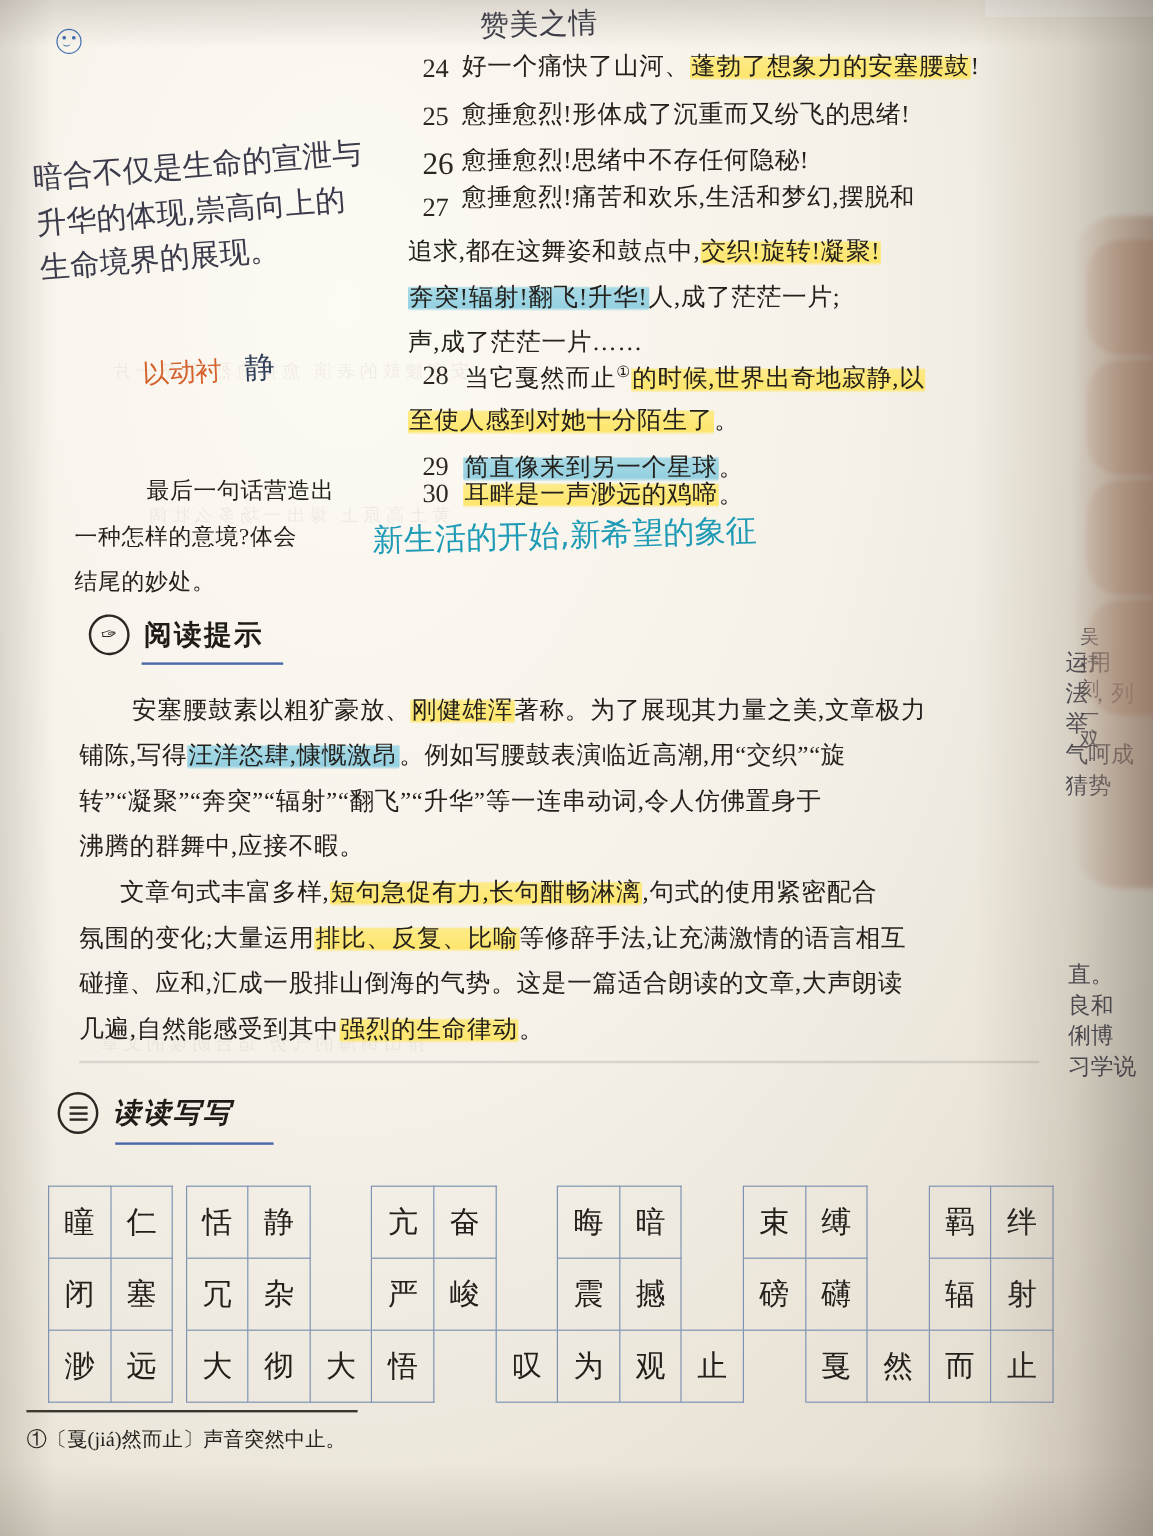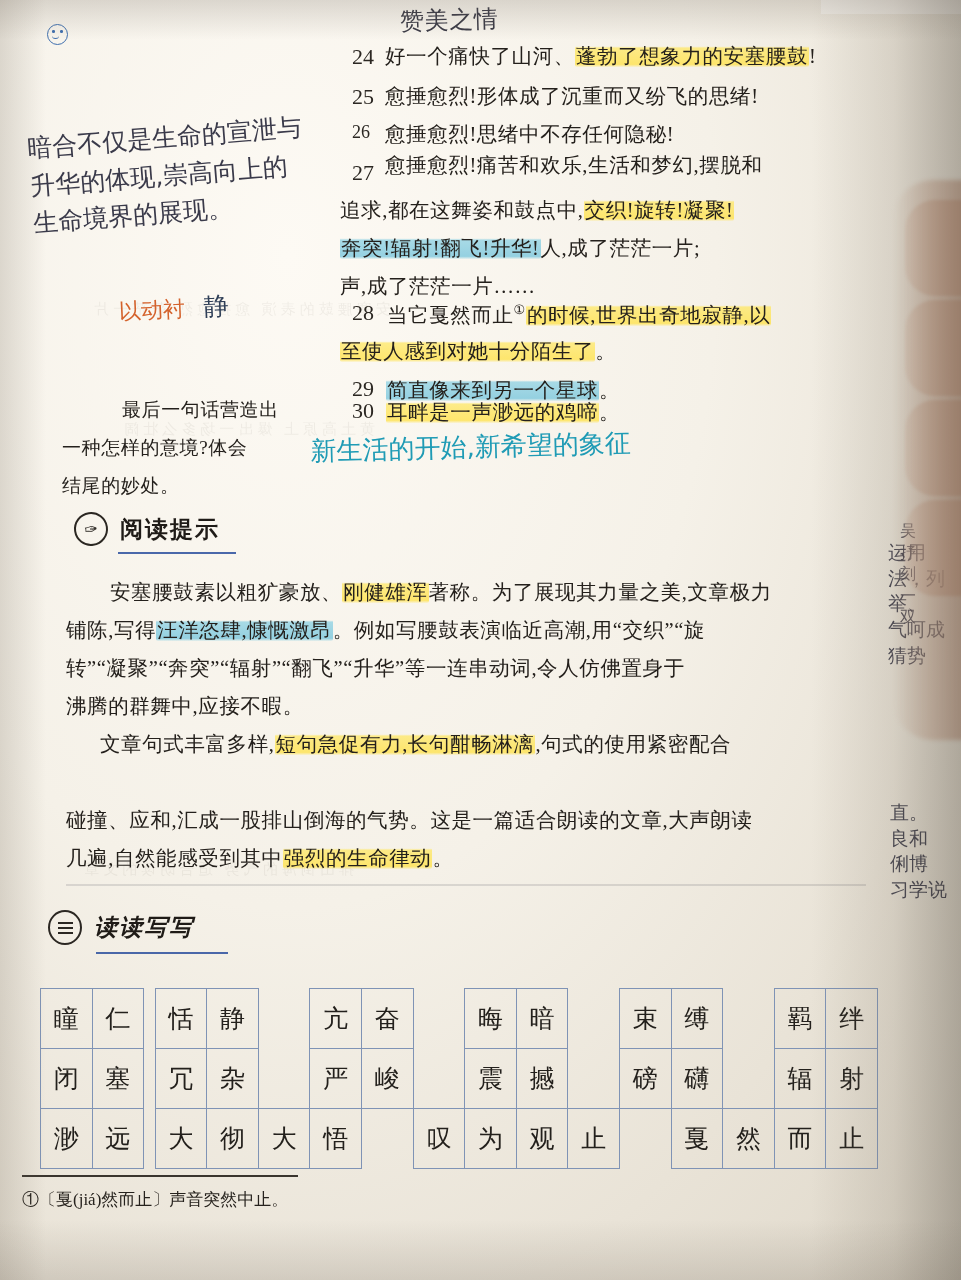--- a/index.html
+++ b/index.html
@@ -283,21 +283,21 @@
   <div class="print body-line" style="left:400px; top:8px; font-size:24px; font-family:'DejaVu Sans',sans-serif; color:#3a3a46; transform:rotate(-1.5deg);">赞美之情</div>
 
   <div class="print num" style="left:352px; top:44px; font-size:22px;">24</div>
   <div class="print body-line" style="left:385px; top:46px;">
     <span>好一个痛快了山河、</span><span class="hl-yellow">蓬勃了想象力的安塞腰鼓</span><span>!</span>
   </div>
 
   <div class="print num" style="left:352px; top:84px; font-size:22px;">25</div>
   <div class="print body-line" style="left:385px; top:86px;">愈捶愈烈!形体成了沉重而又纷飞的思绪!</div>
 
-  <div class="print num" style="left:352px; top:122px; font-size:18px;">26</div>
+  <div class="print num" style="left:352px; top:122px; font-size:26px;">26</div>
   <div class="print body-line" style="left:385px; top:124px;">愈捶愈烈!思绪中不存任何隐秘!</div>
 
   <div class="print num" style="left:352px; top:160px; font-size:22px;">27</div>
   <div class="print body-line" style="left:385px; top:155px;">愈捶愈烈!痛苦和欢乐,生活和梦幻,摆脱和</div>
 
   <div class="print body-line" style="left:340px; top:200px;">
     <span>追求,都在这舞姿和鼓点中,</span><span class="hl-yellow">交织!旋转!凝聚!</span>
   </div>
   <div class="print body-line" style="left:340px; top:238px;">
     <span class="hl-blue">奔突!辐射!翻飞!升华!</span><span>人,成了茫茫一片;</span>
@@ -349,20 +349,23 @@
     <span>安塞腰鼓素以粗犷豪放、</span><span class="hl-yellow">刚健雄浑</span><span>著称。为了展现其力量之美,文章极力</span>
   </div>
   <div class="print body-line" style="left:66px; top:620px;">
     <span>铺陈,写得</span><span class="hl-blue">汪洋恣肆,慷慨激昂</span><span>。例如写腰鼓表演临近高潮,用“交织”“旋</span>
   </div>
   <div class="print body-line" style="left:66px; top:658px;">转”“凝聚”“奔突”“辐射”“翻飞”“升华”等一连串动词,令人仿佛置身于</div>
   <div class="print body-line" style="left:66px; top:696px;">沸腾的群舞中,应接不暇。</div>
 
   <div class="print body-line" style="left:100px; top:734px;">
     <span>文章句式丰富多样,</span><span class="hl-yellow">短句急促有力,长句酣畅淋漓</span><span>,句式的使用紧密配合</span>
+  </div>
+  <div class="print body-line" style="left:66px; top:772px;">
+    <span>氛围的变化;大量运用</span><span class="hl-yellow">排比、反复、比喻</span><span>等修辞手法,让充满激情的语言相互</span>
   </div>
   <div class="print body-line" style="left:66px; top:810px;">碰撞、应和,汇成一股排山倒海的气势。这是一篇适合朗读的文章,大声朗读</div>
   <div class="print body-line" style="left:66px; top:848px;">
     <span>几遍,自然能感受到其中</span><span class="hl-yellow">强烈的生命律动</span><span>。</span>
   </div>
   <div class="pencil-underline" style="left:66px; top:884px; width:800px; opacity:0.35;"></div>
 
   <div class="sec-header" style="left:48px; top:910px;font-style:italic;">
     <div class="sec-badge bars">
         <i></i>

